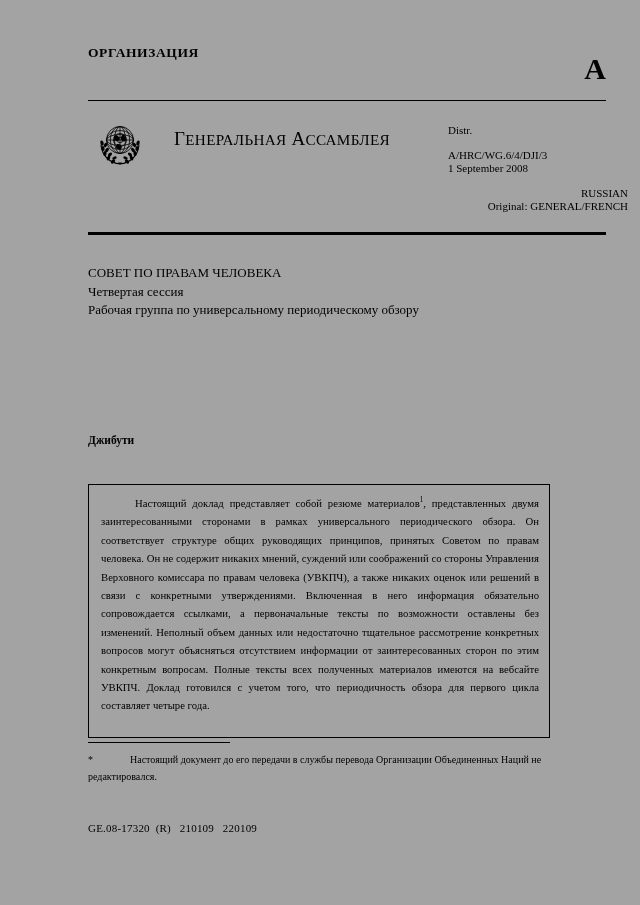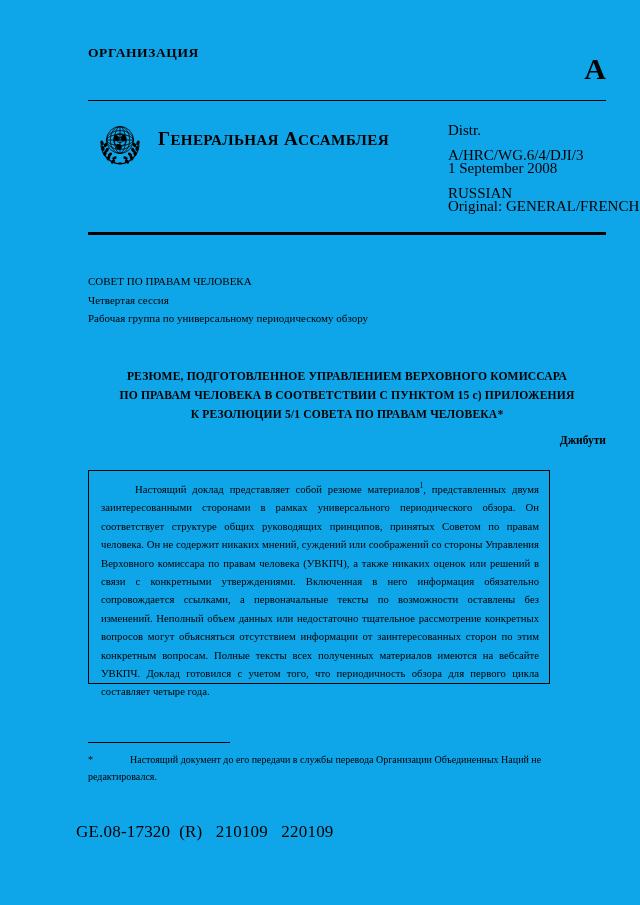--- a/index.html
+++ b/index.html
@@ -13,21 +13,21 @@
     position: relative;
     font-family: "Liberation Serif", "DejaVu Serif", serif;
     color: #000000;
     overflow: hidden;
   }
   .page {
     position: absolute;
     left: 0; top: 0;
     width: 640px;
     height: 905px;
-    background: #0ea5e9;
+    background: #a3a3a3;
   }
 
   
   .masthead {
     position: absolute;
     left: 88px;
     top: 44px;
     width: 518px;
   }
   .org-name {
@@ -75,51 +75,50 @@
   }
   .un-emblem {
     position: absolute;
     left: 6px;
     top: 2px;
     width: 52px;
     height: 50px;
   }
   .ga-title {
     position: absolute;
-    left: 70px;
+    left: 86px;
     top: 12px;
     font-size: 19px;
     letter-spacing: 0.3px;
     white-space: nowrap;
-    font-weight: bold;
   }
   .ga-title .cap { font-size: 19px; }
   .ga-title .sc { font-size: 15.2px; }
 
   
   .distr {
     position: absolute;
     left: 448px;
     top: 124px;
     width: 180px;
-    font-size: 15px;
+    font-size: 11px;
     line-height: 13.5px;
     font-family: "Liberation Serif", "DejaVu Serif", serif;
   }
   .distr .grp { margin-bottom: 11px; }
-  .distr .grp:last-child { margin-bottom: 0; }
+  .distr .grp:last-child { margin-bottom: 0; text-align: right; }
   .distr div { white-space: nowrap; }
 
   
   .council {
     position: absolute;
     left: 88px;
-    top: 272px;
+    top: 264px;
     width: 450px;
-    font-size: 11px;
+    font-size: 13px;
     line-height: 18.5px;
   }
   .council .l1 { }
 
   
   .main-title {
     position: absolute;
     left: 88px;
     top: 367px;
     width: 518px;
@@ -129,32 +128,32 @@
     line-height: 19px;
     letter-spacing: 0.15px;
   }
   .main-title div { white-space: nowrap; }
 
   .country {
     position: absolute;
     left: 88px;
     top: 434px;
     width: 518px;
-    text-align: right;
+    text-align: left;
     font-size: 11.5px;
     font-weight: bold;
   }
 
   
   .summary-box {
     position: absolute;
     left: 88px;
-    top: 470px;
+    top: 484px;
     width: 462px;
-    height: 214px;
+    height: 254px;
     border: 1px solid #000;
     box-sizing: border-box;
   }
   .summary-text {
     position: absolute;
     left: 12px;
     top: 9px;
     width: 438px;
     font-size: 10.7px;
     line-height: 18.4px;
@@ -185,23 +184,23 @@
     line-height: 16.5px;
   }
   .footnote .fn-mark {
     display: inline-block;
     width: 42px;
   }
 
   
   .job-number {
     position: absolute;
-    left: 76px;
+    left: 88px;
     top: 822px;
-    font-size: 17px;
+    font-size: 11px;
     letter-spacing: 0.2px;
     white-space: pre;
   }
 </style>
 </head>
 <body>
 
 <div class="page">
 
   <div class="masthead">
@@ -281,25 +280,20 @@
   </div>
 
   <div class="rule-thick"></div>
 
   <div class="council">
     <div class="l1">СОВЕТ ПО ПРАВАМ ЧЕЛОВЕКА</div>
     <div>Четвертая сессия</div>
     <div>Рабочая группа по универсальному периодическому обзору</div>
   </div>
 
-  <div class="main-title">
-    <div>РЕЗЮМЕ, ПОДГОТОВЛЕННОЕ УПРАВЛЕНИЕМ ВЕРХОВНОГО КОМИССАРА</div>
-    <div>ПО ПРАВАМ ЧЕЛОВЕКА В СООТВЕТСТВИИ С ПУНКТОМ 15 с) ПРИЛОЖЕНИЯ</div>
-    <div>К РЕЗОЛЮЦИИ 5/1 СОВЕТА ПО ПРАВАМ ЧЕЛОВЕКА*</div>
-  </div>
 
   <div class="country">Джибути</div>
 
   <div class="summary-box">
     <div class="summary-text"><span>Настоящий доклад представляет собой резюме материалов</span><sup>1</sup><span>, представленных двумя заинтересованными сторонами в рамках универсального периодического обзора.  Он соответствует структуре общих руководящих принципов, принятых Советом по правам человека.  Он не содержит никаких мнений, суждений или соображений со стороны Управления Верховного комиссара по правам человека (УВКПЧ), а также никаких оценок или решений в связи с конкретными утверждениями.  Включенная в него информация обязательно сопровождается ссылками, а первоначальные тексты по возможности оставлены без изменений.  Неполный объем данных или недостаточно тщательное рассмотрение конкретных вопросов могут объясняться отсутствием информации от заинтересованных сторон по этим конкретным вопросам.  Полные тексты всех полученных материалов имеются на вебсайте УВКПЧ.  Доклад готовился с учетом того, что периодичность обзора для первого цикла составляет четыре года.</span></div>
   </div>
 
   <div class="footnote-rule"></div>
   <div class="footnote"><span class="fn-mark">*</span><span>Настоящий документ до его передачи в службы перевода Организации Объединенных Наций не редактировался.</span></div>
 

